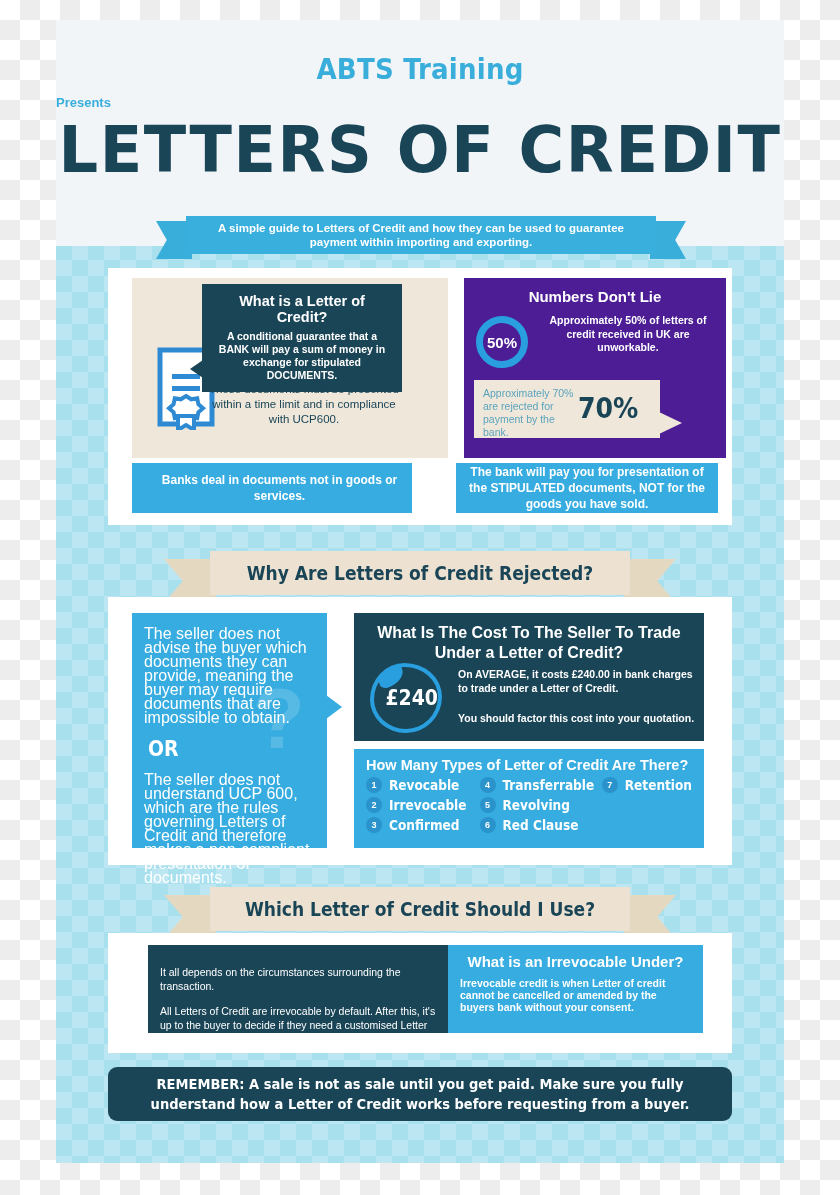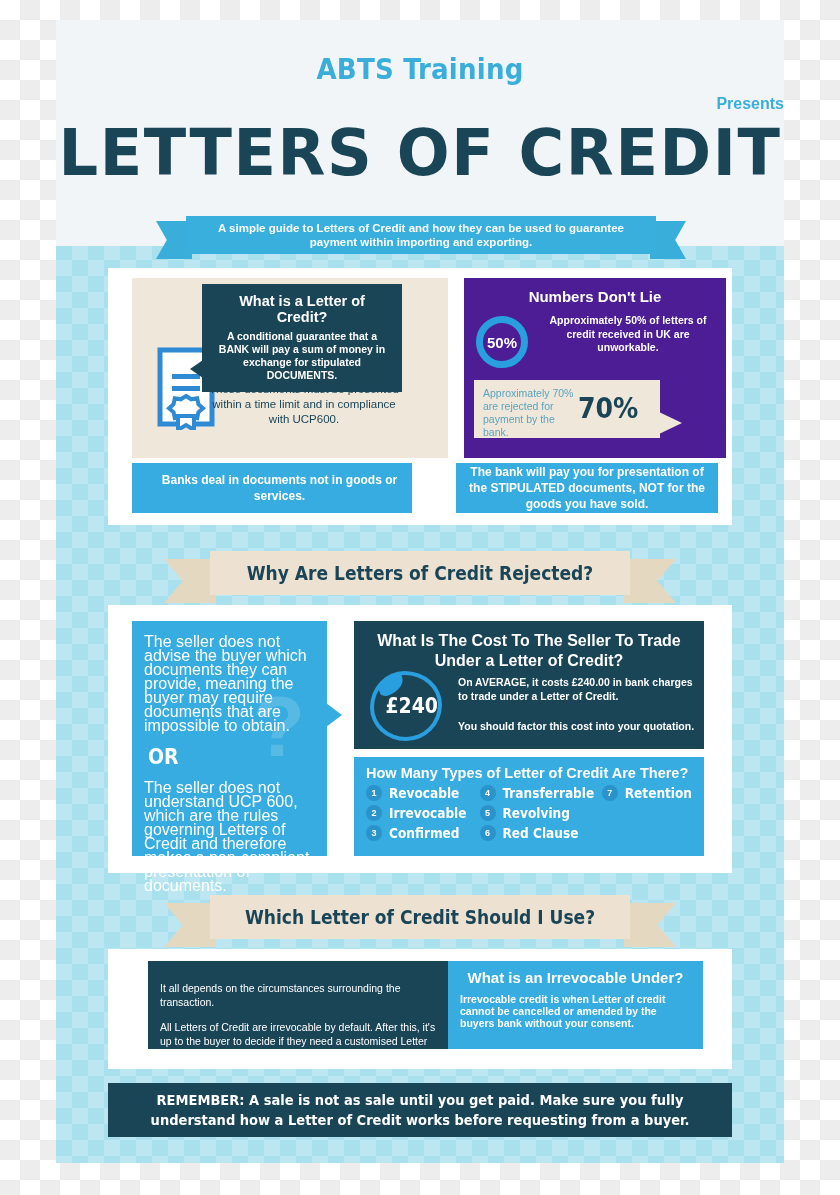--- a/index.html
+++ b/index.html
@@ -46,23 +46,23 @@
   }
   .brand {
     text-align: center;
     color: #3aaedb;
     font-size: 29px;
     font-weight: bold;
     letter-spacing: 0.2px;
     font-family: "DejaVu Sans Condensed", "Liberation Sans Narrow", "Liberation Sans", sans-serif;
   }
   .presents {
-    text-align: right;
+    text-align: left;
     color: #3aaedb;
-    font-size: 16px;
+    font-size: 13px;
     font-weight: bold;
     margin-top: 9px;
   }
   .main-title {
     text-align: center;
     color: #1a4557;
     font-size: 64px;
     line-height: 64px;
     font-weight: bold;
     letter-spacing: 1.5px;
@@ -203,21 +203,21 @@
   .cream-bubble .arrow {
     position: absolute; right: -22px; bottom: 4px;
     width: 0; height: 0;
     border-top: 11px solid transparent;
     border-bottom: 11px solid transparent;
     border-left: 23px solid #efe7da;
   }
   #stipulated-bar { position: absolute; left: 348px; top: 195px; width: 262px; height: 50px; }
 
   
-  .cream-ribbon { position: relative; width: 420px; margin: 8px auto; height: 46px; }
+  .cream-ribbon { position: relative; width: 420px; margin: 0 auto; height: 46px; }
   .cream-ribbon .tail-l, .cream-ribbon .tail-r {
     position: absolute; top: 8px; width: 52px; height: 44px; background: #e5d8c1;
   }
   .cream-ribbon .tail-l { left: -46px; clip-path: polygon(0 0, 100% 0, 100% 100%, 0 100%, 36% 50%); }
   .cream-ribbon .tail-r { right: -46px; clip-path: polygon(0 0, 100% 0, 64% 50%, 100% 100%, 0 100%); }
   .cream-ribbon .body {
     position: absolute; left: 0; top: 0; width: 420px; height: 44px;
     background: #ede2d1;
     color: #1a4557;
     font-size: 19px;
@@ -338,20 +338,21 @@
     background: #1a4557;
     color: #ffffff;
     height: 54px;
     display: flex; align-items: center; justify-content: center;
     text-align: center;
     font-size: 14.5px;
     font-weight: bold;
     line-height: 20px;
     padding: 0 22px;
     font-family: "DejaVu Sans Condensed", "Liberation Sans Narrow", "Liberation Sans", sans-serif;
+    border-radius: 9px;
   }
 </style>
 </head>
 <body>
 
 <div id="poster">
 
   <div class="header">
     <div class="brand">ABTS Training</div>
     <div class="presents">Presents</div>

